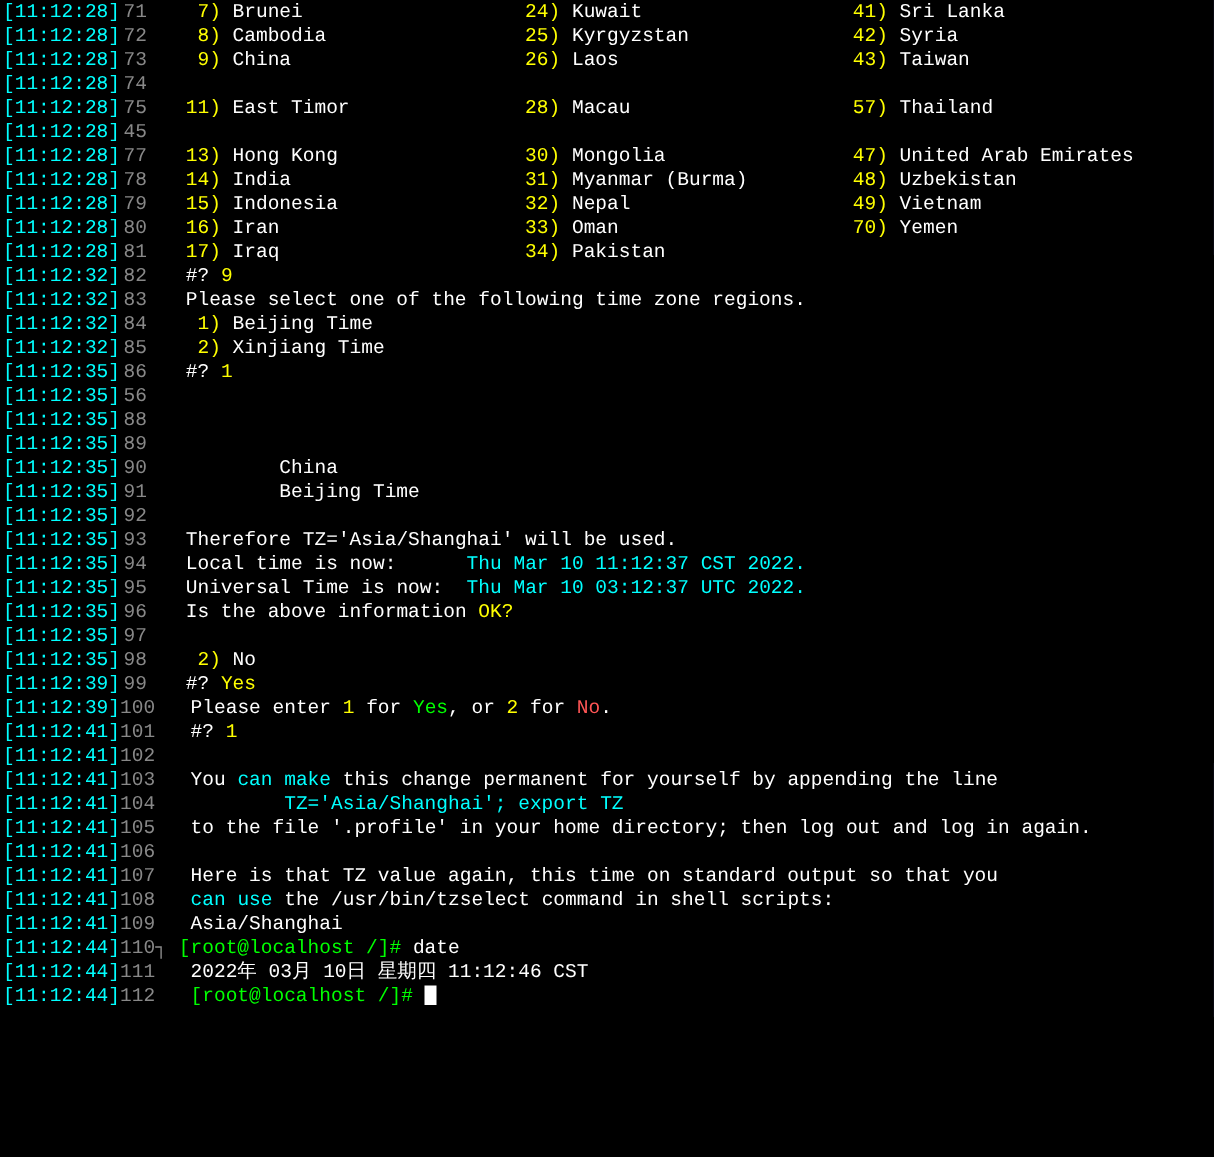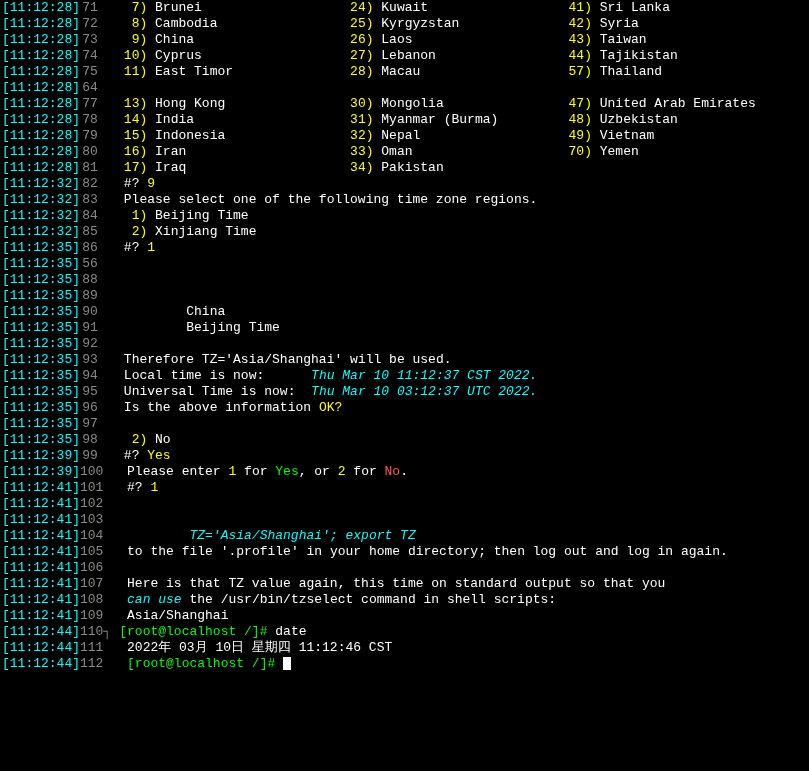--- a/index.html
+++ b/index.html
@@ -35,36 +35,36 @@
       min-width: 32px;
       text-align: center;
       padding-right: 4px;
     }
     .content {
       flex: 1;
       padding-left: 4px;
     }
     
     .c-white { color: #ffffff; }
-    .c-cyan { color: #00ffff; font-style: italic; }
+    .c-cyan { color: #00ffff; }
     .c-yellow { color: #ffff00; }
     .c-green { color: #00ff00; }
     .c-red { color: #ff5555; }
   </style>
 </head>
 <body>
 
 <div class="terminal">
   <div id="lines-container">
       <div class="line"><span class="timestamp">[11:12:28]</span><span class="linenum">71 </span><span class="content">  <span class="c-yellow">7)</span> Brunei                   <span class="c-yellow">24)</span> Kuwait                  <span class="c-yellow">41)</span> Sri Lanka</span></div>
       <div class="line"><span class="timestamp">[11:12:28]</span><span class="linenum">72 </span><span class="content">  <span class="c-yellow">8)</span> Cambodia                 <span class="c-yellow">25)</span> Kyrgyzstan              <span class="c-yellow">42)</span> Syria</span></div>
       <div class="line"><span class="timestamp">[11:12:28]</span><span class="linenum">73 </span><span class="content">  <span class="c-yellow">9)</span> China                    <span class="c-yellow">26)</span> Laos                    <span class="c-yellow">43)</span> Taiwan</span></div>
-      <div class="line"><span class="timestamp">[11:12:28]</span><span class="linenum">74 </span><span class="content"> <span class="c-yellow">10)</span> Cyprus                   <span class="c-yellow">27)</span> Lebanon                 <span class="c-yellow">44)</span> Tajikistan</span></div>
+      <div class="line"><span class="timestamp">[11:12:28]</span><span class="linenum">74 </span></div>
       <div class="line"><span class="timestamp">[11:12:28]</span><span class="linenum">75 </span><span class="content"> <span class="c-yellow">11)</span> East Timor               <span class="c-yellow">28)</span> Macau                   <span class="c-yellow">57)</span> Thailand</span></div>
-      <div class="line"><span class="timestamp">[11:12:28]</span><span class="linenum">64 </span></div>
+      <div class="line"><span class="timestamp">[11:12:28]</span><span class="linenum">45 </span></div>
       <div class="line"><span class="timestamp">[11:12:28]</span><span class="linenum">77 </span><span class="content"> <span class="c-yellow">13)</span> Hong Kong                <span class="c-yellow">30)</span> Mongolia                <span class="c-yellow">47)</span> United Arab Emirates</span></div>
       <div class="line"><span class="timestamp">[11:12:28]</span><span class="linenum">78 </span><span class="content"> <span class="c-yellow">14)</span> India                    <span class="c-yellow">31)</span> Myanmar (Burma)         <span class="c-yellow">48)</span> Uzbekistan</span></div>
       <div class="line"><span class="timestamp">[11:12:28]</span><span class="linenum">79 </span><span class="content"> <span class="c-yellow">15)</span> Indonesia                <span class="c-yellow">32)</span> Nepal                   <span class="c-yellow">49)</span> Vietnam</span></div>
       <div class="line"><span class="timestamp">[11:12:28]</span><span class="linenum">80 </span><span class="content"> <span class="c-yellow">16)</span> Iran                     <span class="c-yellow">33)</span> Oman                    <span class="c-yellow">70)</span> Yemen</span></div>
       <div class="line"><span class="timestamp">[11:12:28]</span><span class="linenum">81 </span><span class="content"> <span class="c-yellow">17)</span> Iraq                     <span class="c-yellow">34)</span> Pakistan</span></div>
       <div class="line"><span class="timestamp">[11:12:32]</span><span class="linenum">82 </span><span class="content"> <span class="c-white">#?</span> <span class="c-yellow">9</span></span></div>
       <div class="line"><span class="timestamp">[11:12:32]</span><span class="linenum">83 </span><span class="content"> Please select one of the following time zone regions.</span></div>
       <div class="line"><span class="timestamp">[11:12:32]</span><span class="linenum">84 </span><span class="content">  <span class="c-yellow">1)</span> Beijing Time</span></div>
       <div class="line"><span class="timestamp">[11:12:32]</span><span class="linenum">85 </span><span class="content">  <span class="c-yellow">2)</span> Xinjiang Time</span></div>
       <div class="line"><span class="timestamp">[11:12:35]</span><span class="linenum">86 </span><span class="content"> <span class="c-white">#?</span> <span class="c-yellow">1</span></span></div>
@@ -77,21 +77,21 @@
       <div class="line"><span class="timestamp">[11:12:35]</span><span class="linenum">93 </span><span class="content"> <span class="c-white">Therefore</span> TZ='Asia/Shanghai' <span class="c-white">will be used.</span></span></div>
       <div class="line"><span class="timestamp">[11:12:35]</span><span class="linenum">94 </span><span class="content"> <span class="c-white">Local time is now:</span>      <span class="c-cyan">Thu Mar 10 11:12:37 CST 2022.</span></span></div>
       <div class="line"><span class="timestamp">[11:12:35]</span><span class="linenum">95 </span><span class="content"> <span class="c-white">Universal Time is now:</span>  <span class="c-cyan">Thu Mar 10 03:12:37 UTC 2022.</span></span></div>
       <div class="line"><span class="timestamp">[11:12:35]</span><span class="linenum">96 </span><span class="content"> <span class="c-white">Is the above information</span> <span class="c-yellow">OK?</span></span></div>
       <div class="line"><span class="timestamp">[11:12:35]</span><span class="linenum">97 </span></div>
       <div class="line"><span class="timestamp">[11:12:35]</span><span class="linenum">98 </span><span class="content">  <span class="c-yellow">2)</span> No</span></div>
       <div class="line"><span class="timestamp">[11:12:39]</span><span class="linenum">99 </span><span class="content"> <span class="c-white">#?</span> <span class="c-yellow">Yes</span></span></div>
       <div class="line"><span class="timestamp">[11:12:39]</span><span class="linenum">100 </span><span class="content"> <span class="c-white">Please enter</span> <span class="c-yellow">1</span> for <span class="c-green">Yes</span>, or <span class="c-yellow">2</span> for <span class="c-red">No</span>.</span></div>
       <div class="line"><span class="timestamp">[11:12:41]</span><span class="linenum">101 </span><span class="content"> <span class="c-white">#?</span> <span class="c-yellow">1</span></span></div>
       <div class="line"><span class="timestamp">[11:12:41]</span><span class="linenum">102 </span><span class="content"></span></div>
-      <div class="line"><span class="timestamp">[11:12:41]</span><span class="linenum">103 </span></div>
+      <div class="line"><span class="timestamp">[11:12:41]</span><span class="linenum">103 </span><span class="content"> <span class="c-white">You</span> <span class="c-cyan">can make</span> <span class="c-white">this change permanent for yourself by appending the line</span></span></div>
       <div class="line"><span class="timestamp">[11:12:41]</span><span class="linenum">104 </span><span class="content"><span class="c-white">         </span><span class="c-cyan">TZ='Asia/Shanghai'; export TZ</span></span></div>
       <div class="line"><span class="timestamp">[11:12:41]</span><span class="linenum">105 </span><span class="content"> <span class="c-white">to the file</span> '.profile' <span class="c-white">in your home directory; then log out and log in again.</span></span></div>
       <div class="line"><span class="timestamp">[11:12:41]</span><span class="linenum">106 </span><span class="content"></span></div>
       <div class="line"><span class="timestamp">[11:12:41]</span><span class="linenum">107 </span><span class="content"> Here is that TZ value again, this time on standard output so that you</span></div>
       <div class="line"><span class="timestamp">[11:12:41]</span><span class="linenum">108 </span><span class="content"> <span class="c-cyan">can use</span> <span class="c-white">the /usr/bin/tzselect command in shell scripts:</span></span></div>
       <div class="line"><span class="timestamp">[11:12:41]</span><span class="linenum">109 </span><span class="content"> Asia/Shanghai</span></div>
       <div class="line"><span class="timestamp">[11:12:44]</span><span class="linenum">110┐</span><span class="content"><span class="c-green">[root@localhost /]#</span> <span class="c-white">date</span></span></div>
       <div class="line"><span class="timestamp">[11:12:44]</span><span class="linenum">111 </span><span class="content"><span class="c-white"> 2022年 03月 10日 星期四 11:12:46 CST</span></span></div>
       <div class="line"><span class="timestamp">[11:12:44]</span><span class="linenum">112 </span><span class="content"><span class="c-green"> [root@localhost /]#</span> <span style="display:inline-block;width:8px;height:13px;background:#ffffff;vertical-align:middle;"></span></span></div>
     </div>

